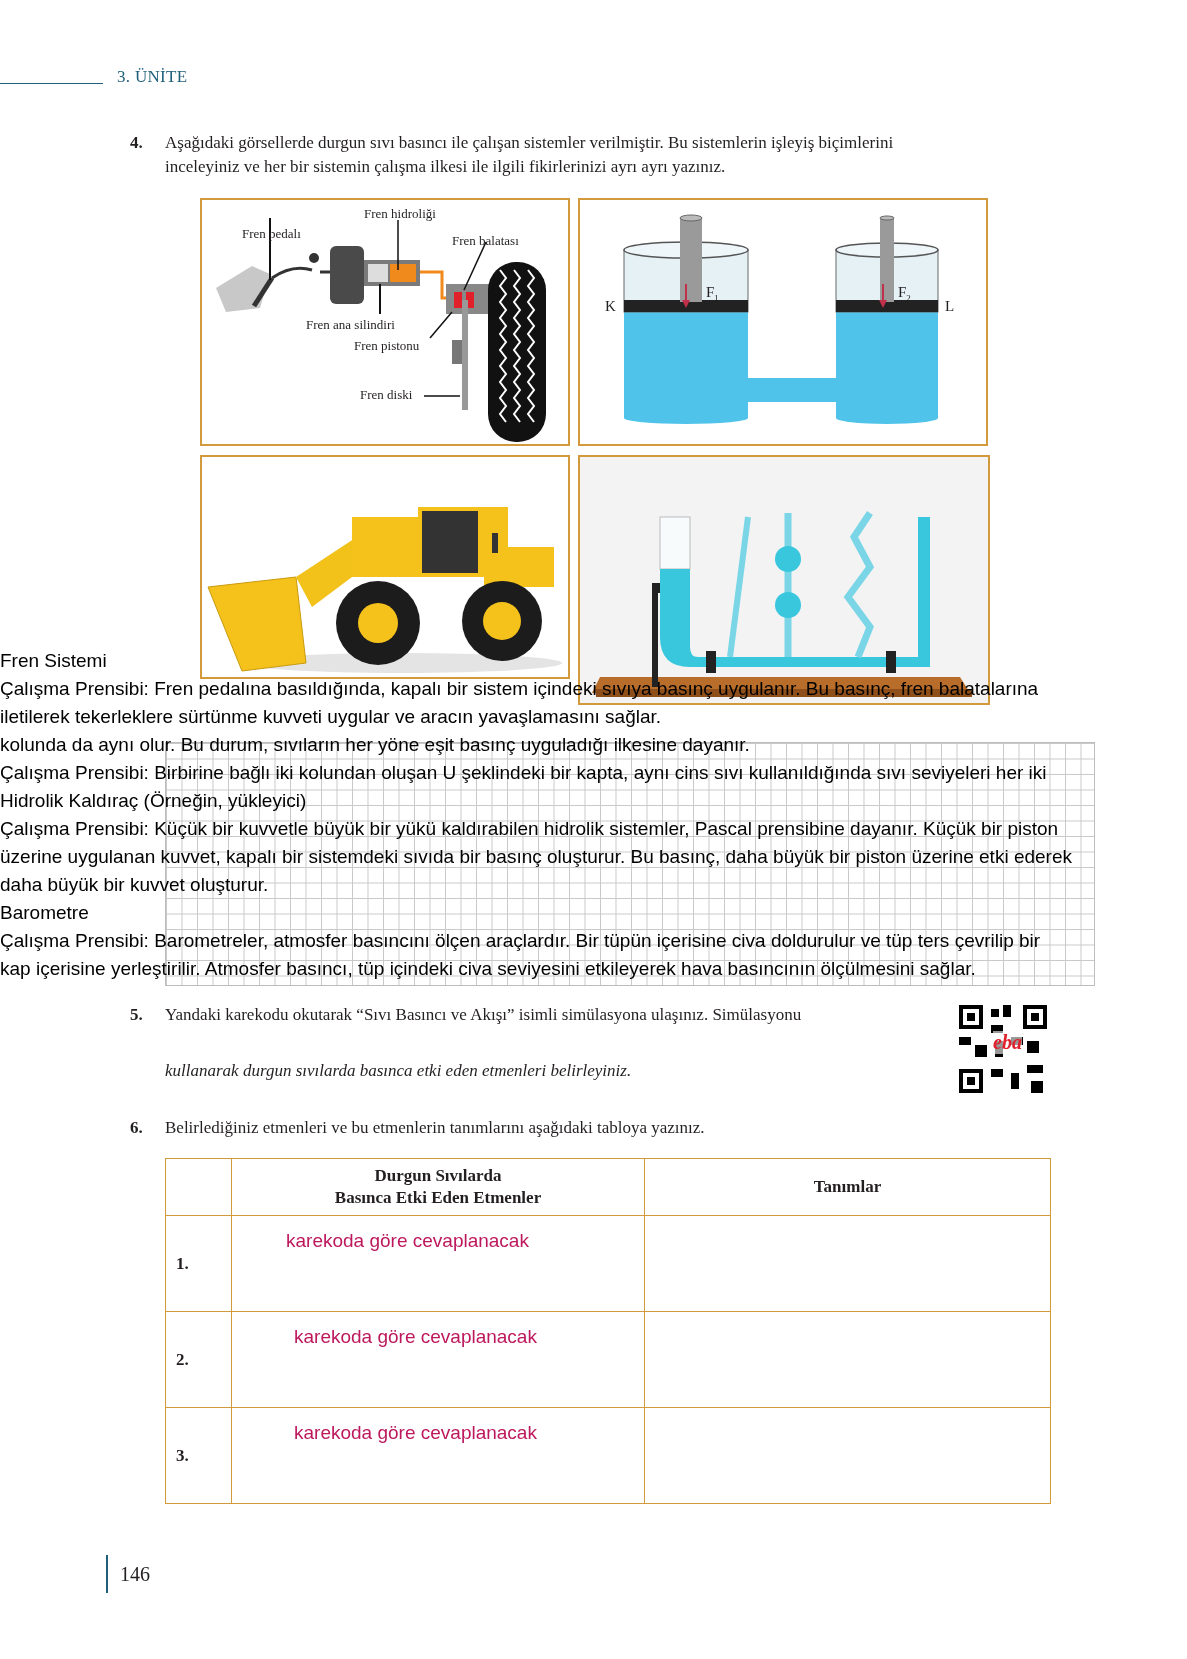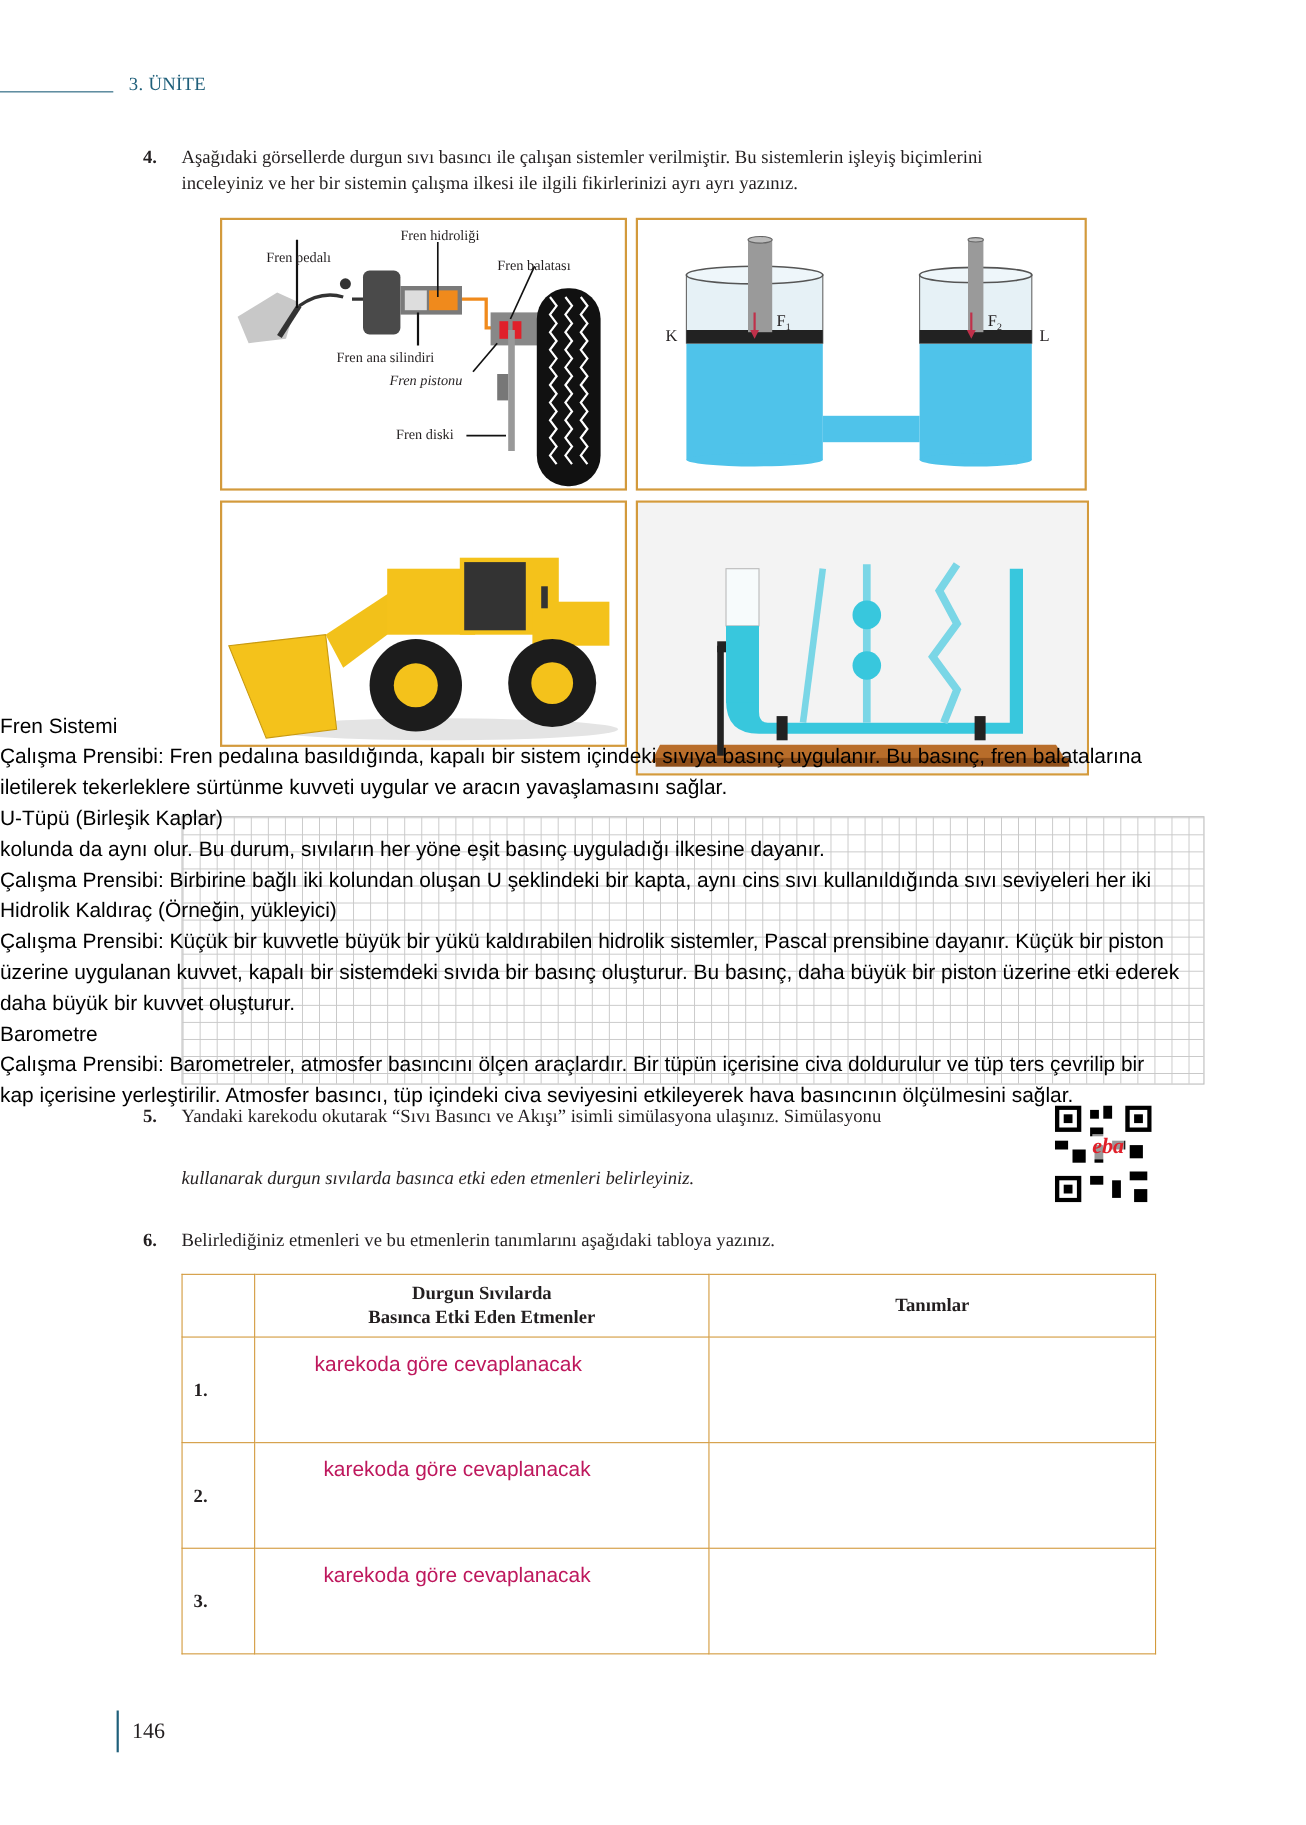--- a/index.html
+++ b/index.html
@@ -64,21 +64,21 @@
     <line x1="222" y1="196" x2="258" y2="196" stroke="#111" stroke-width="1.5"></line>
     <rect x="286" y="62" width="58" height="180" rx="28" fill="#111"></rect>
     <path d="M298,70 l6,8 -6,8 6,8 -6,8 6,8 -6,8 6,8 -6,8 6,8 -6,8 6,8 -6,8 6,8 -6,8 6,8 -6,8 6,8 -6,8 6,8" stroke="#fff" stroke-width="2" fill="none"></path>
     <path d="M312,70 l6,8 -6,8 6,8 -6,8 6,8 -6,8 6,8 -6,8 6,8 -6,8 6,8 -6,8 6,8 -6,8 6,8 -6,8 6,8 -6,8 6,8" stroke="#fff" stroke-width="2" fill="none"></path>
     <path d="M326,70 l6,8 -6,8 6,8 -6,8 6,8 -6,8 6,8 -6,8 6,8 -6,8 6,8 -6,8 6,8 -6,8 6,8 -6,8 6,8 -6,8 6,8" stroke="#fff" stroke-width="2" fill="none"></path>
   </svg>
   <span class="lbl" style="left:40px;top:6px;margin-top:20px;">Fren pedalı</span>
   <span class="lbl" style="left:162px;top:6px;">Fren hidroliği</span>
   <span class="lbl" style="left:250px;top:33px;">Fren balatası</span>
   <span class="lbl" style="left:104px;top:117px;">Fren ana silindiri</span>
-  <span class="lbl" style="left:152px;top:138px;font-style:italic;">Fren pistonu</span>
+  <span class="lbl" style="left:152px;top:138px;">Fren pistonu</span>
   <span class="lbl" style="left:158px;top:187px;">Fren diski</span>
 </div>
 
 <div class="abs frame" style="left:578px;top:198px;width:410px;height:248px;">
   <svg width="406" height="244" viewBox="0 0 406 244">
     <rect x="44" y="112" width="124" height="106" fill="#4fc3ea"></rect>
     <ellipse cx="106" cy="218" rx="62" ry="6" fill="#4fc3ea"></ellipse>
     <rect x="168" y="178" width="88" height="24" fill="#4fc3ea"></rect>
     <rect x="256" y="112" width="102" height="106" fill="#4fc3ea"></rect>
     <ellipse cx="307" cy="218" rx="51" ry="6" fill="#4fc3ea"></ellipse>
@@ -139,21 +139,20 @@
     <rect x="306" y="194" width="10" height="22" fill="#222"></rect>
   </svg>
 </div>
 
 <div class="abs grid"></div>
 
 <div class="abs answers">
   <div class="red">Fren Sistemi</div>
   <div class="red">Çalışma Prensibi: Fren pedalına basıldığında, kapalı bir sistem içindeki sıvıya basınç uygulanır. Bu basınç, fren balatalarına</div>
   <div class="red">iletilerek tekerleklere sürtünme kuvveti uygular ve aracın yavaşlamasını sağlar.</div>
-  <div class="red">U-Tüpü (Birleşik Kaplar)</div>
   <div class="red">kolunda da aynı olur. Bu durum, sıvıların her yöne eşit basınç uyguladığı ilkesine dayanır.</div>
   <div class="red">Çalışma Prensibi: Birbirine bağlı iki kolundan oluşan U şeklindeki bir kapta, aynı cins sıvı kullanıldığında sıvı seviyeleri her iki</div>
   <div class="red">Hidrolik Kaldıraç (Örneğin, yükleyici)</div>
   <div class="red">Çalışma Prensibi: Küçük bir kuvvetle büyük bir yükü kaldırabilen hidrolik sistemler, Pascal prensibine dayanır. Küçük bir piston</div>
   <div class="red">üzerine uygulanan kuvvet, kapalı bir sistemdeki sıvıda bir basınç oluşturur. Bu basınç, daha büyük bir piston üzerine etki ederek</div>
   <div class="red">daha büyük bir kuvvet oluşturur.</div>
   <div class="red"> Barometre</div>
   <div class="red">Çalışma Prensibi: Barometreler, atmosfer basıncını ölçen araçlardır. Bir tüpün içerisine civa doldurulur ve tüp ters çevrilip bir</div>
   <div class="red">kap içerisine yerleştirilir. Atmosfer basıncı, tüp içindeki civa seviyesini etkileyerek hava basıncının ölçülmesini sağlar.</div>
 </div>

